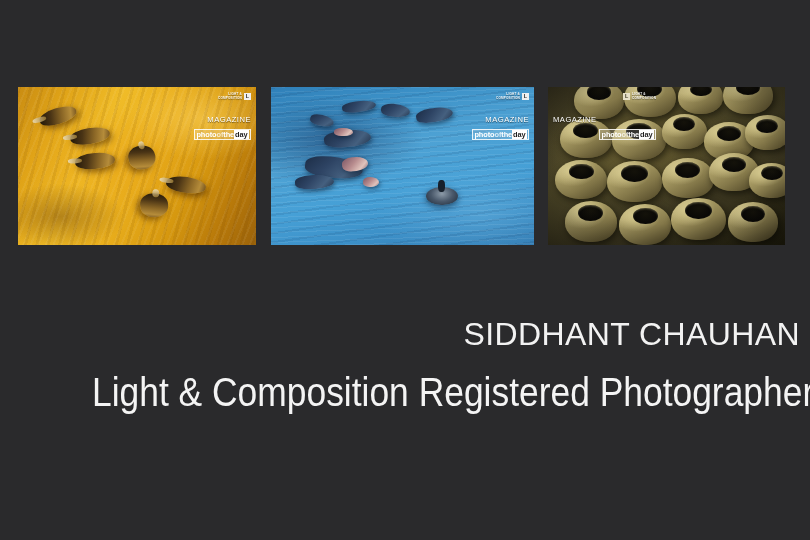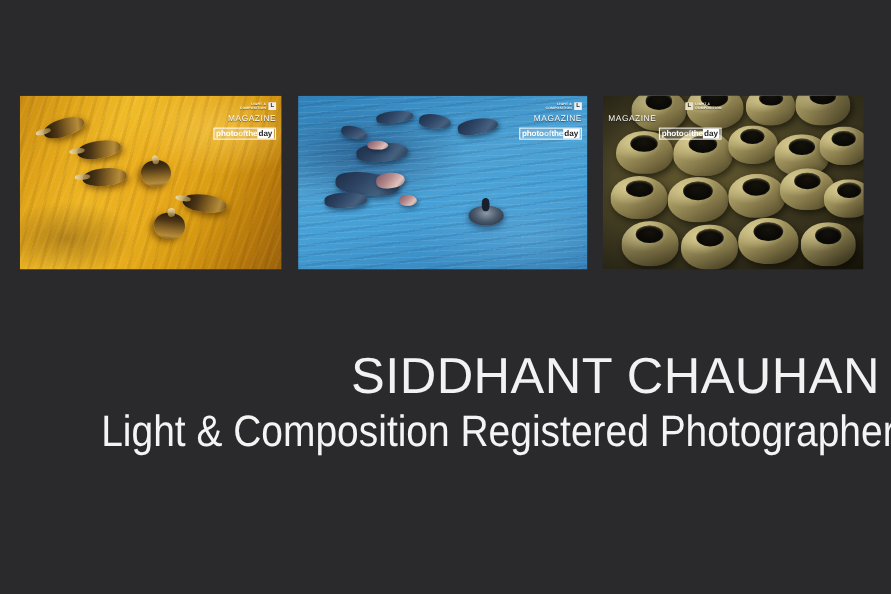--- a/index.html
+++ b/index.html
@@ -188,21 +188,21 @@
     font-weight: 700;
     line-height: 7px;
     text-align: center;
     text-shadow: none;
     flex: none;
   }
   .badge.tl .badge-logo { background: #e8e0c8; color: #3a3520; }
   .badge-magazine {
     font-size: 7.6px;
     letter-spacing: .5px;
-    margin-top: 4px;
+    margin-top: 16px;
     font-weight: 400;
   }
   .badge-potd {
     display: inline-block;
     margin-top: 2px;
     padding: .8px 1.5px;
     border: .6px solid rgba(255,255,255,.85);
     background: rgba(255,255,255,.16);
     font-size: 7.4px;
     font-weight: 700;
@@ -221,21 +221,21 @@
   }
 
   
   .title {
     position: absolute;
     left: 0;
     right: 10px;
     top: 318px;
     text-align: right;
     color: #f2f2f2;
-    font-size: 46px;
+    font-size: 32px;
     font-weight: 400;
     letter-spacing: .4px;
     line-height: 1;
     white-space: nowrap;
   }
   .subtitle {
     position: absolute;
     left: 0;
     right: 10px;
     top: 372px;

